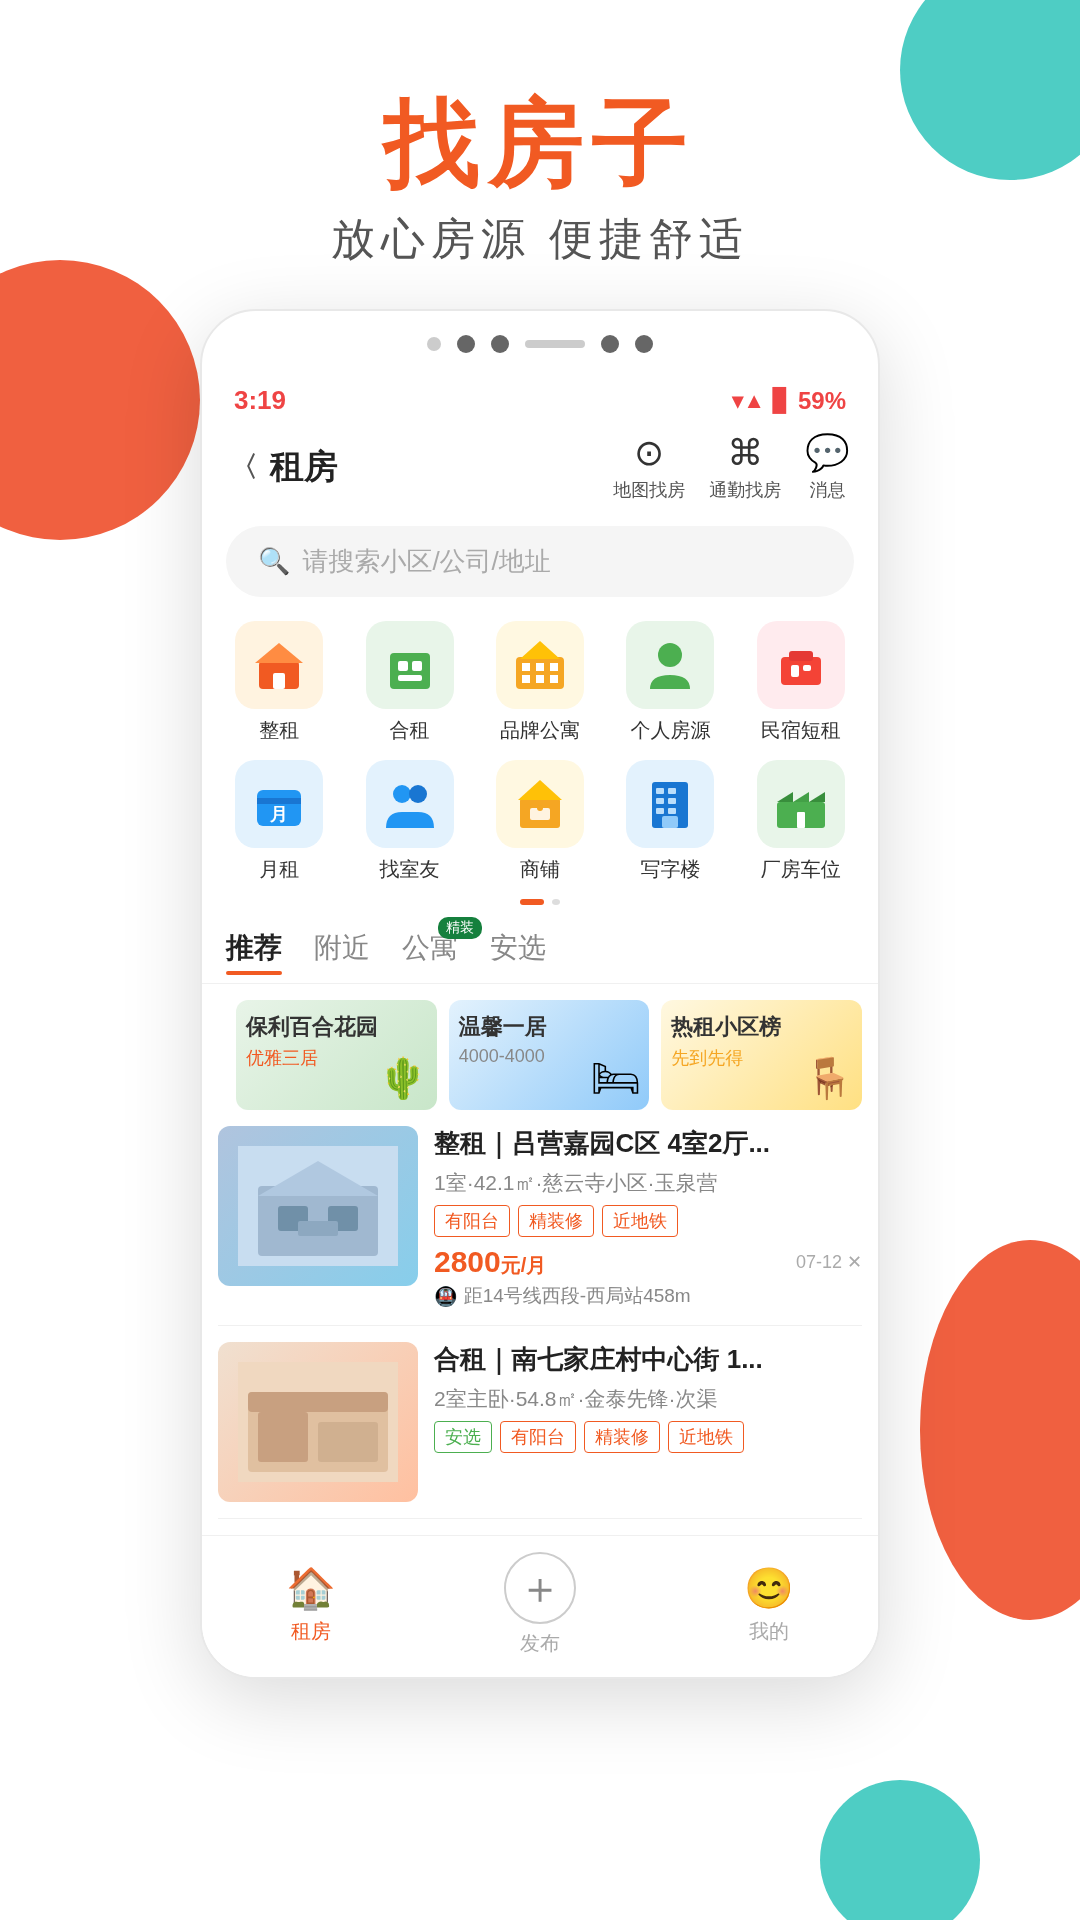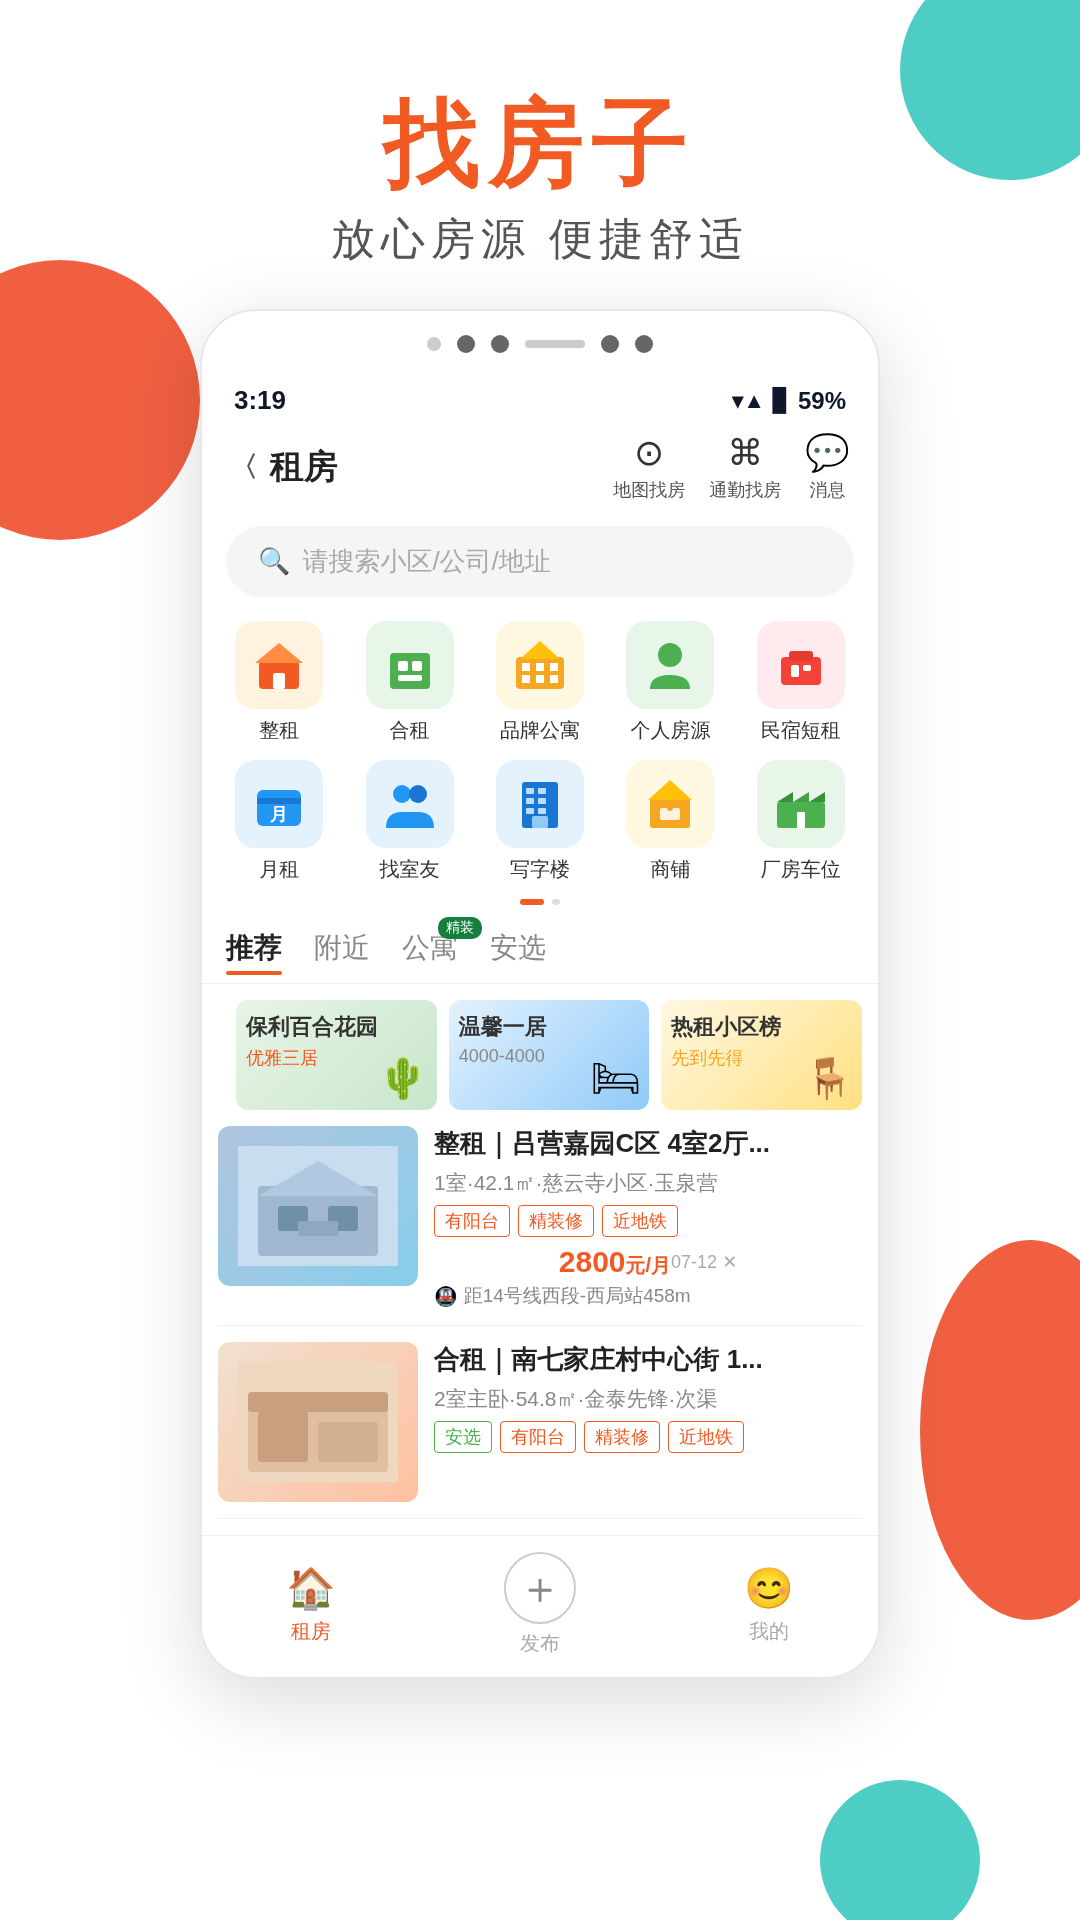--- a/index.html
+++ b/index.html
@@ -118,21 +118,21 @@
       background: #ccc;
     }
 
     
     .status-bar {
       display: flex;
       justify-content: space-between;
       padding: 16px 32px 8px;
       font-size: 26px;
       font-weight: 600;
-      color: #0f172a;
+      color: #ef4444;
     }
     .status-right {
       display: flex;
       align-items: center;
       gap: 8px;
     }
     .wifi-icon { font-size: 22px; }
     .signal-icon { font-size: 22px; }
     .battery-text { font-size: 24px; }
 
@@ -548,44 +548,44 @@
         <div class="category-icon-wrap" style="background:#e3f2fd;">
           <svg width="56" height="56" viewBox="0 0 56 56">
               <circle cx="20" cy="18" r="9" fill="#2196f3"></circle>
               <circle cx="36" cy="18" r="9" fill="#1976d2"></circle>
               <path d="M4 52 Q4 36 20 36 Q28 36 36 36 Q52 36 52 52" fill="#2196f3"></path>
             </svg>
         </div>
         <span class="category-label">找室友</span>
       </div>
       <div class="category-item">
+        <div class="category-icon-wrap" style="background:#fff8e1;">
+          <svg width="56" height="56" viewBox="0 0 56 56">
+              <rect x="8" y="22" width="40" height="30" rx="3" fill="#f5a623"></rect>
+              <polygon points="28,4 6,24 50,24" fill="#ffc107"></polygon>
+              <rect x="18" y="32" width="20" height="12" rx="2" fill="#fff3e0"></rect>
+              <circle cx="28" cy="32" r="3" fill="#f5a623"></circle>
+            </svg>
+        </div>
+        <span class="category-label">商铺</span>
+      </div>
+      <div class="category-item">
         <div class="category-icon-wrap" style="background:#e3f2fd;">
           <svg width="56" height="56" viewBox="0 0 56 56">
               <rect x="10" y="6" width="36" height="46" rx="3" fill="#1976d2"></rect>
               <rect x="14" y="12" width="8" height="6" rx="1" fill="#bbdefb"></rect>
               <rect x="26" y="12" width="8" height="6" rx="1" fill="#bbdefb"></rect>
               <rect x="14" y="22" width="8" height="6" rx="1" fill="#bbdefb"></rect>
               <rect x="26" y="22" width="8" height="6" rx="1" fill="#bbdefb"></rect>
               <rect x="14" y="32" width="8" height="6" rx="1" fill="#bbdefb"></rect>
               <rect x="26" y="32" width="8" height="6" rx="1" fill="#bbdefb"></rect>
               <rect x="20" y="40" width="16" height="12" rx="2" fill="#90caf9"></rect>
             </svg>
         </div>
         <span class="category-label">写字楼</span>
-      </div>
-      <div class="category-item">
-        <div class="category-icon-wrap" style="background:#fff8e1;">
-          <svg width="56" height="56" viewBox="0 0 56 56">
-              <rect x="8" y="22" width="40" height="30" rx="3" fill="#f5a623"></rect>
-              <polygon points="28,4 6,24 50,24" fill="#ffc107"></polygon>
-              <rect x="18" y="32" width="20" height="12" rx="2" fill="#fff3e0"></rect>
-              <circle cx="28" cy="32" r="3" fill="#f5a623"></circle>
-            </svg>
-        </div>
-        <span class="category-label">商铺</span>
       </div>
       <div class="category-item">
         <div class="category-icon-wrap" style="background:#e8f5e9;">
           <svg width="56" height="56" viewBox="0 0 56 56">
               <rect x="4" y="26" width="48" height="26" rx="3" fill="#4caf50"></rect>
               <polygon points="4,26 20,16 20,26" fill="#388e3c"></polygon>
               <polygon points="20,26 36,16 36,26" fill="#43a047"></polygon>
               <polygon points="36,26 52,16 52,26" fill="#388e3c"></polygon>
               <rect x="24" y="36" width="8" height="16" rx="1" fill="#fff"></rect>
             </svg>
@@ -642,21 +642,21 @@
         </div>
       </div>
       <div class="listing-info">
         <div class="listing-title">整租｜吕营嘉园C区 4室2厅...</div>
         <div class="listing-detail">1室·42.1㎡·慈云寺小区·玉泉营</div>
         <div class="listing-tags">
           <span class="tag">有阳台</span>
           <span class="tag">精装修</span>
           <span class="tag">近地铁</span>
         </div>
-        <div style="display:flex;justify-content:center;align-items:center;">
+        <div style="display:flex;justify-content:space-between;align-items:center;">
           <span class="listing-price">2800<span>元/月</span></span>
           <span class="listing-date">07-12 ✕</span>
         </div>
         <div class="listing-metro">
           <span>🚇</span>
           距14号线西段-西局站458m
         </div>
       </div>
     </div>
 

